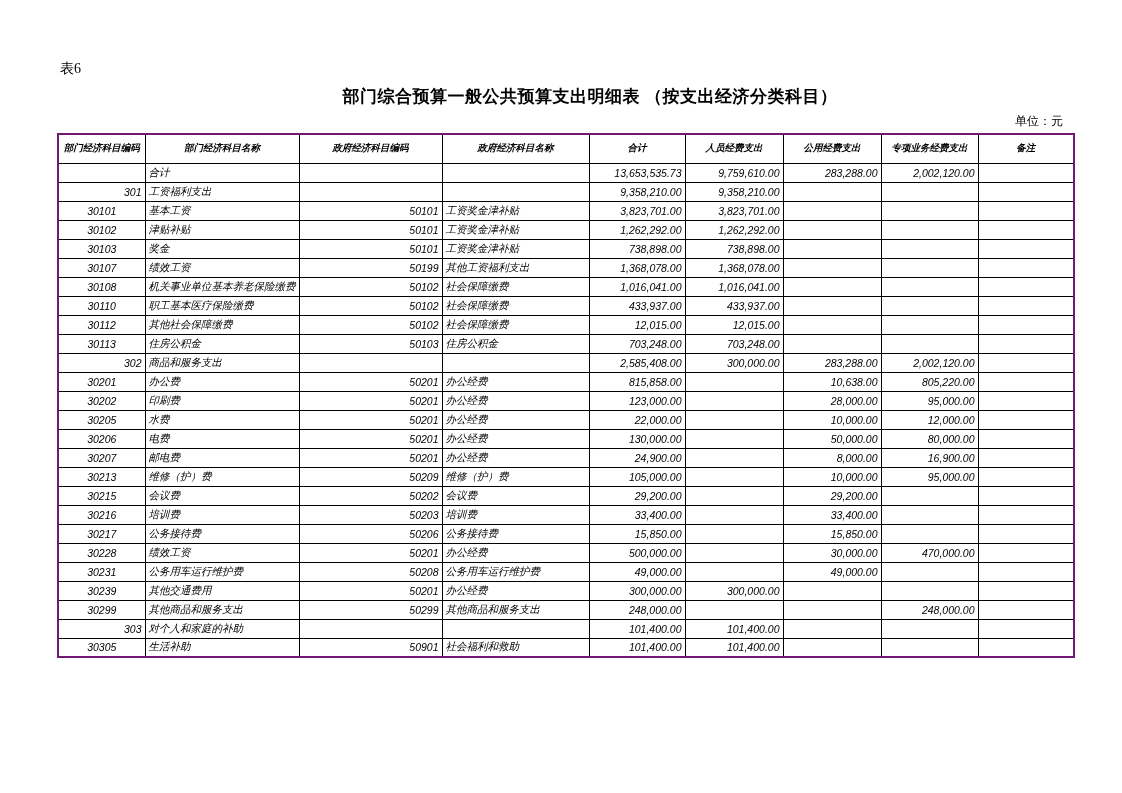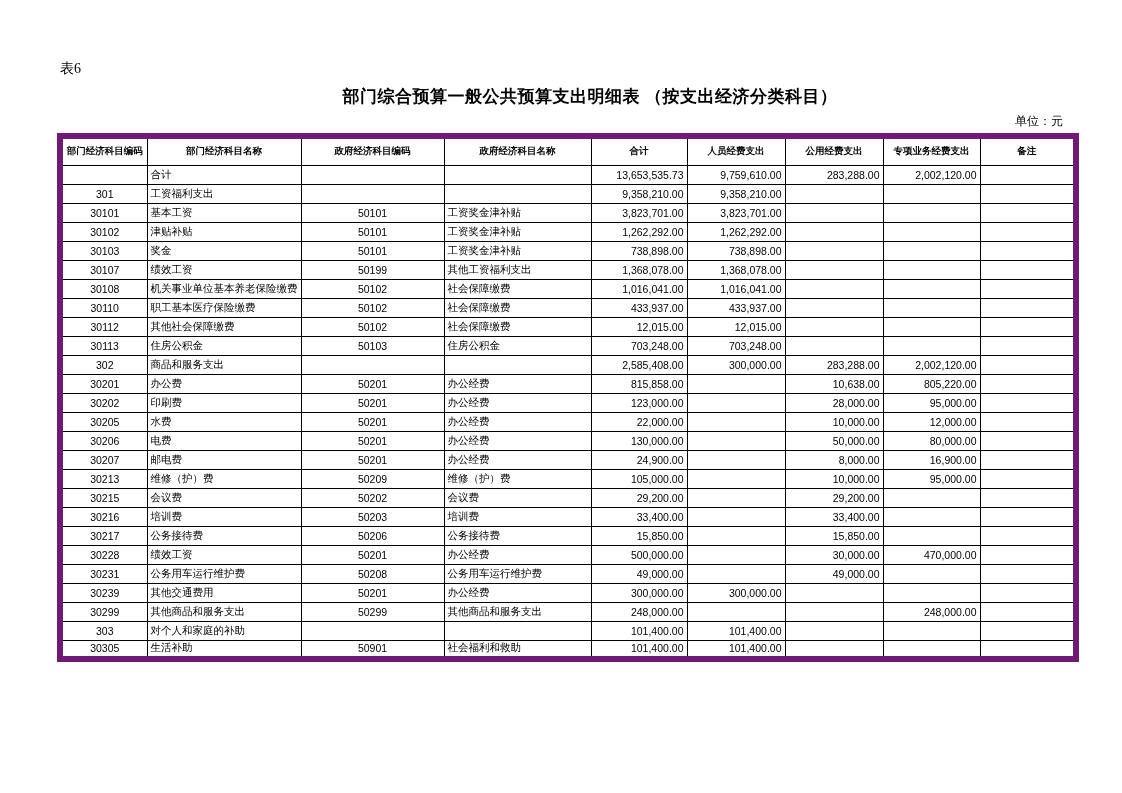--- a/index.html
+++ b/index.html
@@ -17,34 +17,35 @@
     text-align:center;font-weight:bold;font-size:17px;letter-spacing:0.5px;margin-left:29px;
   }
   .unit-label{
     position:absolute;left:57px;top:113px;width:1006px;
     text-align:right;font-size:12px;
     font-family:"Liberation Serif","DejaVu Serif",serif;
   }
   table.budget{
     position:absolute;left:57px;top:133px;
     border-collapse:collapse;table-layout:fixed;
-    border:6px solid #701a75;
+    border:2px solid #701a75;
+    font-style:italic;
   }
   table.budget th, table.budget td{
     border:1px solid #000;
     overflow:hidden;white-space:nowrap;
     padding:0 3px;box-sizing:border-box;
   }
   table.budget th{
     height:29px;font-size:9.5px;font-weight:bold;text-align:center;
   }
   table.budget td{
     height:19px;font-size:10.5px;font-weight:normal;
   }
-  td.cell-code-parent{text-align:center;padding-left:2px;}
+  td.cell-code-parent{text-align:right;padding-left:2px;}
   td.cell-code-child{text-align:center;}
   td.cell-name{text-align:left;padding-left:4px;}
   td.cell-num{text-align:right;padding-right:4px;}
   td.cell-remark{text-align:center;}
 </style>
 </head>
 <body>
 
 <div class="sheet-label">表6</div>
 

